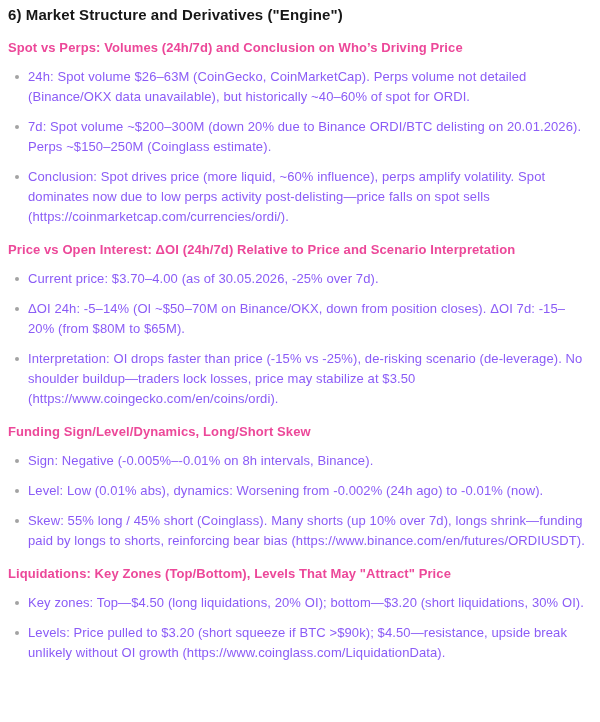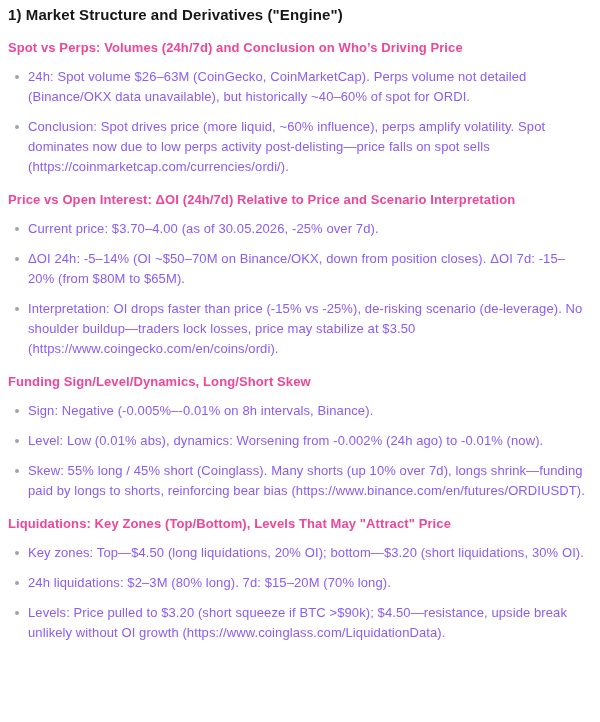--- a/index.html
+++ b/index.html
@@ -51,26 +51,27 @@
     width: 4px;
     height: 4px;
     border-radius: 50%;
     background: #a3a3a3;
   }
 </style>
 </head>
 <body>
 
 <main>
-  <h1>1) Market Structure and Derivatives ("Engine")</h1>
+  <h1>6) Market Structure and Derivatives ("Engine")</h1>
 
   <section>
     <h2>Spot vs Perps: Volumes (24h/7d) and Conclusion on Who’s Driving Price</h2>
     <ul>
       <li>24h: Spot volume $26–63M (CoinGecko, CoinMarketCap). Perps volume not detailed (Binance/OKX data unavailable), but historically ~40–60% of spot for ORDI.</li>
+      <li>7d: Spot volume ~$200–300M (down 20% due to Binance ORDI/BTC delisting on 20.01.2026). Perps ~$150–250M (Coinglass estimate).</li>
       <li>Conclusion: Spot drives price (more liquid, ~60% influence), perps amplify volatility. Spot dominates now due to low perps activity post-delisting—price falls on spot sells (https://coinmarketcap.com/currencies/ordi/).</li>
     </ul>
   </section>
 
   <section>
     <h2>Price vs Open Interest: ΔOI (24h/7d) Relative to Price and Scenario Interpretation</h2>
     <ul>
       <li>Current price: $3.70–4.00 (as of 30.05.2026, -25% over 7d).</li>
       <li>ΔOI 24h: -5–14% (OI ~$50–70M on Binance/OKX, down from position closes). ΔOI 7d: -15–20% (from $80M to $65M).</li>
       <li>Interpretation: OI drops faster than price (-15% vs -25%), de-risking scenario (de-leverage). No shoulder buildup—traders lock losses, price may stabilize at $3.50 (https://www.coingecko.com/en/coins/ordi).</li>
@@ -83,17 +84,16 @@
       <li>Sign: Negative (-0.005%–-0.01% on 8h intervals, Binance).</li>
       <li>Level: Low (0.01% abs), dynamics: Worsening from -0.002% (24h ago) to -0.01% (now).</li>
       <li>Skew: 55% long / 45% short (Coinglass). Many shorts (up 10% over 7d), longs shrink—funding paid by longs to shorts, reinforcing bear bias (https://www.binance.com/en/futures/ORDIUSDT).</li>
     </ul>
   </section>
 
   <section>
     <h2>Liquidations: Key Zones (Top/Bottom), Levels That May "Attract" Price</h2>
     <ul>
       <li>Key zones: Top—$4.50 (long liquidations, 20% OI); bottom—$3.20 (short liquidations, 30% OI).</li>
-      <li>24h liquidations: $2–3M (80% long). 7d: $15–20M (70% long).</li>
       <li>Levels: Price pulled to $3.20 (short squeeze if BTC &gt;$90k); $4.50—resistance, upside break unlikely without OI growth (https://www.coinglass.com/LiquidationData).</li>
     </ul>
   </section>
 </main>
 
 </body></html>

